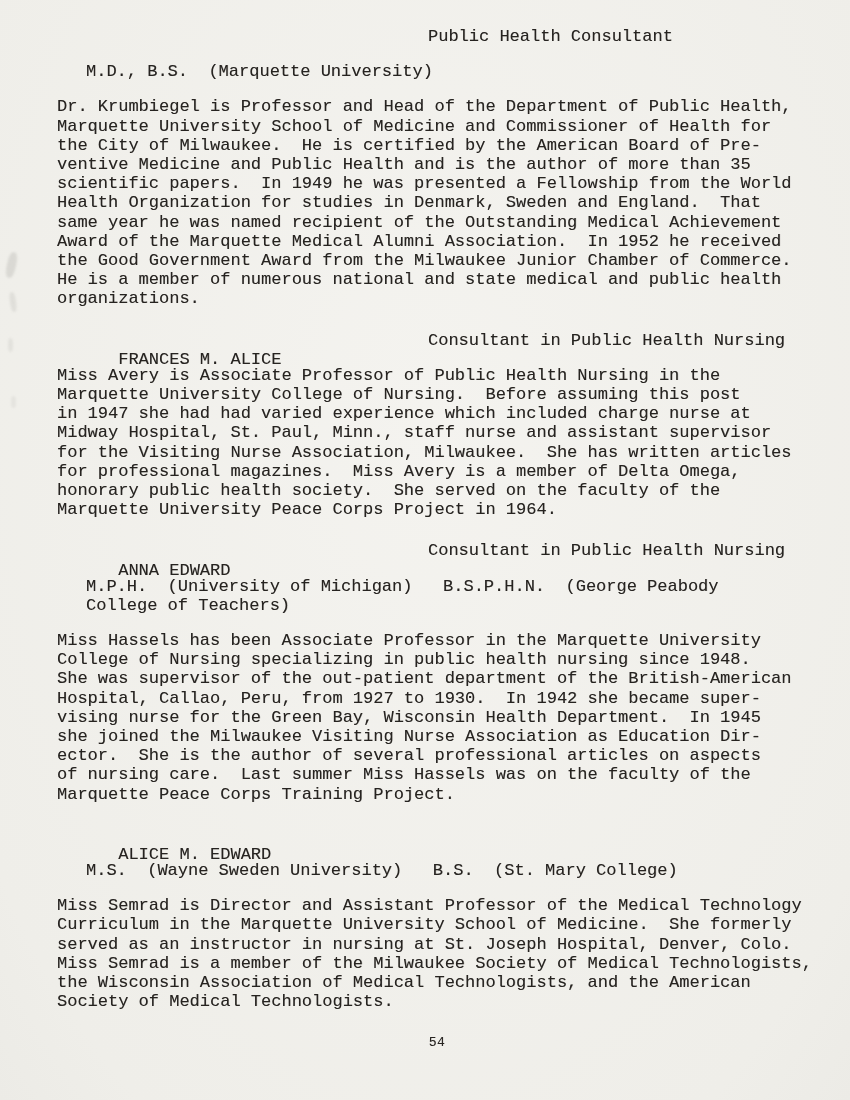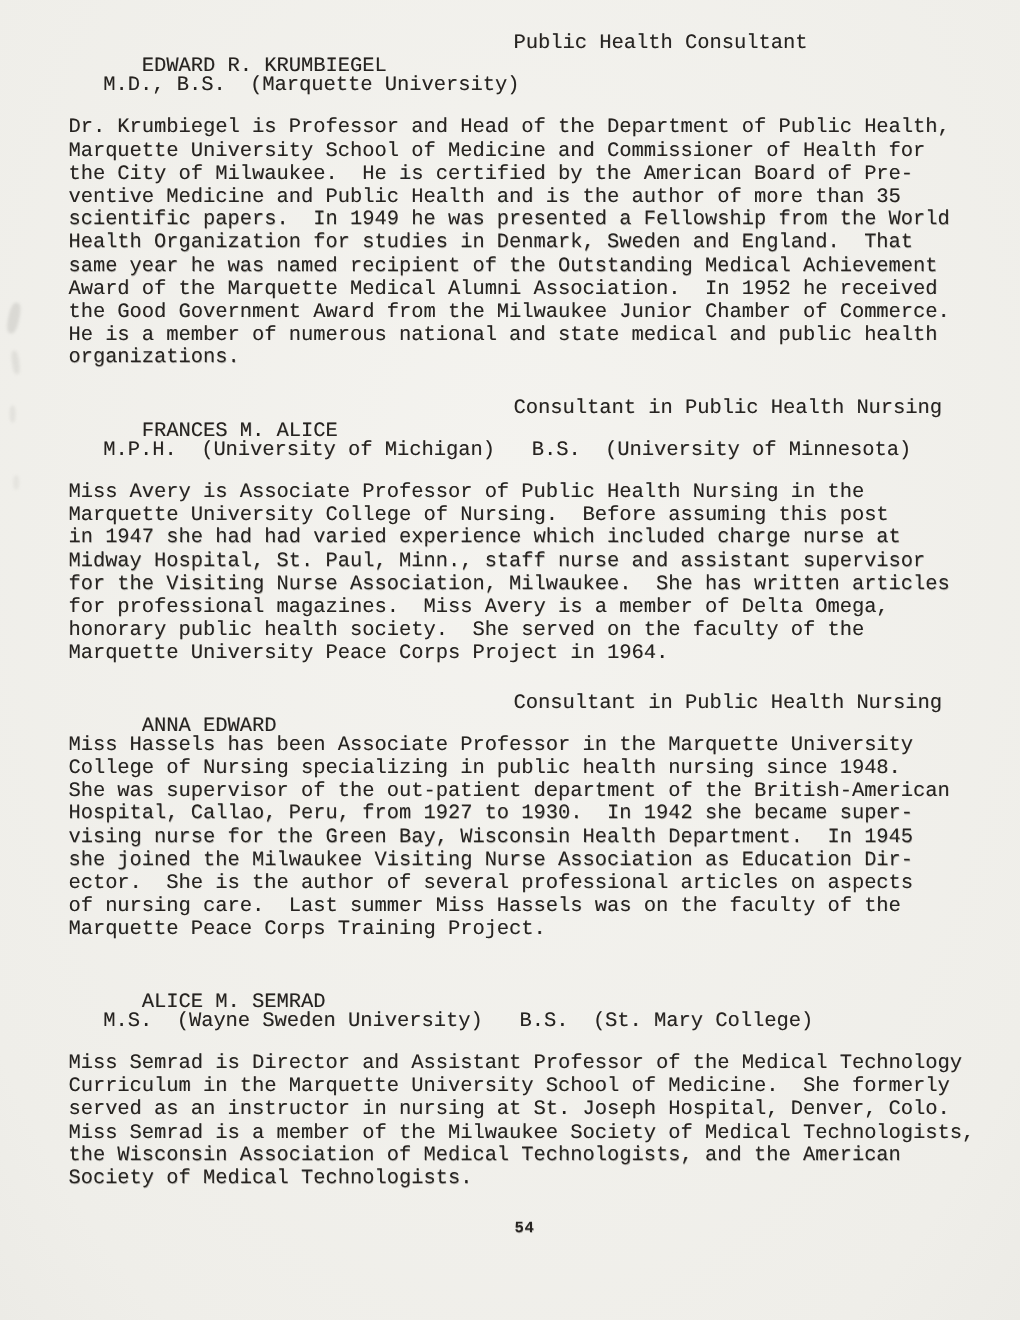--- a/index.html
+++ b/index.html
@@ -29,21 +29,21 @@
   .entry{margin-bottom:22px;}
   .entry-header{position:relative;margin-bottom:16px;height:19.2px;white-space:pre;}
   .entry-header .name{display:inline-block;}
   .entry-header .role{position:absolute;left:371px;top:0;white-space:pre;text-align:right;}
   .credentials{white-space:pre-wrap;margin-bottom:16px;margin-left:29px;}
   .bio{white-space:pre-wrap;font-family:Liberation Mono, monospace;}
   .page-number{
     margin-top:13px;
     text-align:center;
     font-size:13px;
-    font-weight:bold;
+    font-weight:normal;
     letter-spacing:0.5px;
     width:760px;
   }
   
   .scan-artifact{position:absolute;background:var(--smudge);opacity:0.30;filter:blur(1.2px);border-radius:40%;}
   .artifact-1{left:7px;top:252px;width:9px;height:26px;transform:rotate(12deg);}
   .artifact-2{left:10px;top:292px;width:6px;height:20px;transform:rotate(-8deg);opacity:0.22;}
   .artifact-3{left:8px;top:338px;width:5px;height:14px;opacity:0.18;}
   .artifact-4{left:11px;top:396px;width:5px;height:12px;opacity:0.15;}
 </style>
@@ -52,21 +52,20 @@
 
 <div class="page">
 
   <span class="scan-artifact artifact-1"></span>
   <span class="scan-artifact artifact-2"></span>
   <span class="scan-artifact artifact-3"></span>
   <span class="scan-artifact artifact-4"></span>
 
   <section class="entry">
     <div class="entry-header">
-      <span class="name">EDWARD R. KRUMBIEGEL</span>
       <span class="role">Public Health Consultant</span>
     </div>
     <div class="credentials">M.D., B.S.  (Marquette University)</div>
     <div class="bio">Dr. Krumbiegel is Professor and Head of the Department of Public Health,
 Marquette University School of Medicine and Commissioner of Health for
 the City of Milwaukee.  He is certified by the American Board of Pre-
 ventive Medicine and Public Health and is the author of more than 35
 scientific papers.  In 1949 he was presented a Fellowship from the World
 Health Organization for studies in Denmark, Sweden and England.  That
 same year he was named recipient of the Outstanding Medical Achievement
@@ -74,50 +73,51 @@
 the Good Government Award from the Milwaukee Junior Chamber of Commerce.
 He is a member of numerous national and state medical and public health
 organizations.</div>
   </section>
 
   <section class="entry">
     <div class="entry-header">
       <span class="name">FRANCES M. ALICE</span>
       <span class="role">Consultant in Public Health Nursing</span>
     </div>
-    <div class="credentials">M.P.H.  (University of Michigan)   B.S.  (University of Minnesota)</div>
     <div class="bio">Miss Avery is Associate Professor of Public Health Nursing in the
 Marquette University College of Nursing.  Before assuming this post
 in 1947 she had had varied experience which included charge nurse at
 Midway Hospital, St. Paul, Minn., staff nurse and assistant supervisor
 for the Visiting Nurse Association, Milwaukee.  She has written articles
 for professional magazines.  Miss Avery is a member of Delta Omega,
 honorary public health society.  She served on the faculty of the
 Marquette University Peace Corps Project in 1964.</div>
   </section>
 
   <section class="entry">
     <div class="entry-header">
       <span class="name">ANNA EDWARD</span>
       <span class="role">Consultant in Public Health Nursing</span>
     </div>
+    <div class="credentials">M.P.H.  (University of Michigan)   B.S.P.H.N.  (George Peabody
+College of Teachers)</div>
     <div class="bio">Miss Hassels has been Associate Professor in the Marquette University
 College of Nursing specializing in public health nursing since 1948.
 She was supervisor of the out-patient department of the British-American
 Hospital, Callao, Peru, from 1927 to 1930.  In 1942 she became super-
 vising nurse for the Green Bay, Wisconsin Health Department.  In 1945
 she joined the Milwaukee Visiting Nurse Association as Education Dir-
 ector.  She is the author of several professional articles on aspects
 of nursing care.  Last summer Miss Hassels was on the faculty of the
 Marquette Peace Corps Training Project.</div>
   </section>
 
   <section class="entry">
     <div class="entry-header">
-      <span class="name">ALICE M. SEMRAD</span>
+      <span class="name">ALICE M. EDWARD</span>
     </div>
     <div class="credentials">M.S.  (Wayne Sweden University)   B.S.  (St. Mary College)</div>
     <div class="bio">Miss Semrad is Director and Assistant Professor of the Medical Technology
 Curriculum in the Marquette University School of Medicine.  She formerly
 served as an instructor in nursing at St. Joseph Hospital, Denver, Colo.
 Miss Semrad is a member of the Milwaukee Society of Medical Technologists,
 the Wisconsin Association of Medical Technologists, and the American
 Society of Medical Technologists.</div>
   </section>
 

